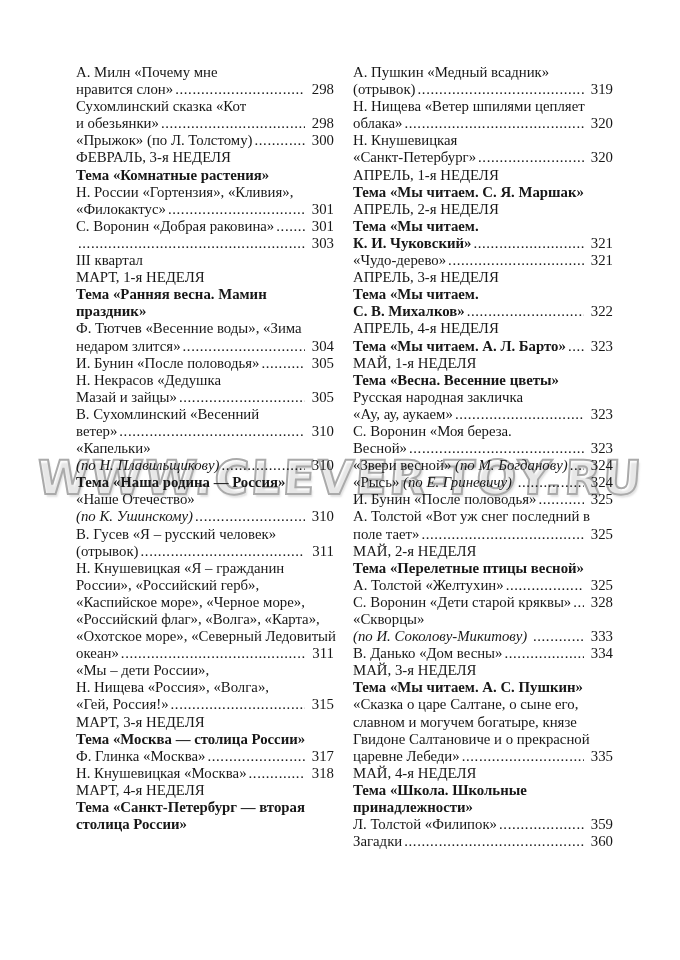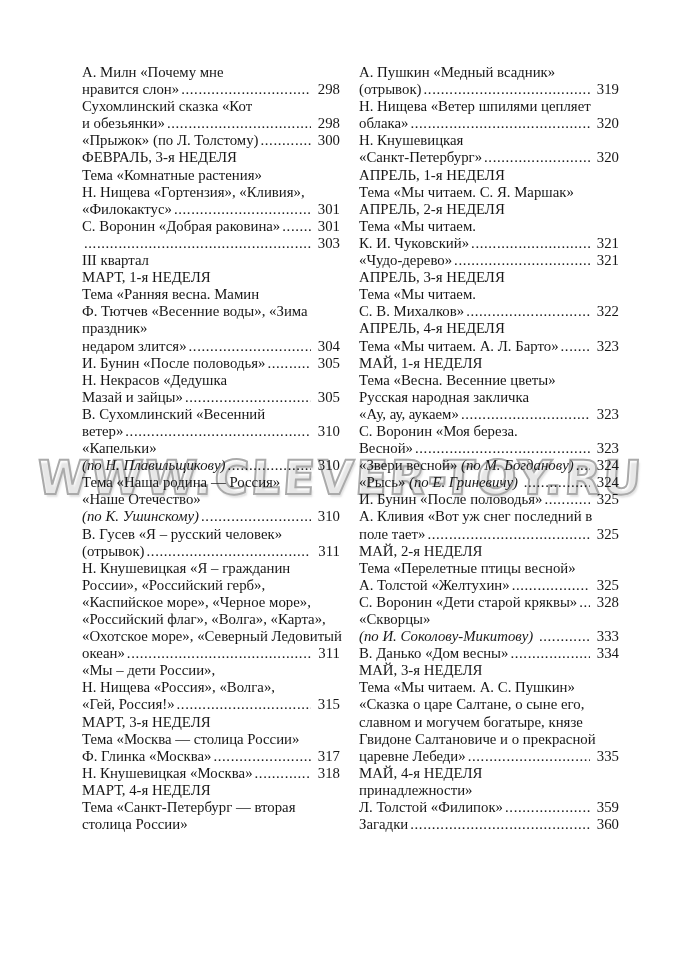--- a/index.html
+++ b/index.html
@@ -15,32 +15,32 @@
     font-family:"DejaVu Sans", sans-serif;font-weight:bold;
     font-size:47px;letter-spacing:2px;line-height:60px;
     color:rgba(255,255,255,0.2);
     -webkit-text-stroke:2px rgba(170,170,170,0.75);
     text-shadow:2px 3px 2px rgba(175,175,175,0.38);
     transform:skewX(-4deg);
     white-space:nowrap;
     user-select:none;
   }
   .cols{
-    position:absolute;top:64px;left:82px;z-index:1;
+    position:absolute;top:64px;left:76px;z-index:1;
     display:flex;
   }
   .col{width:258px;}
   .col + .col{margin-left:19px;width:260px;}
   .line{
     display:flex;align-items:baseline;
     font-size:14.8px;line-height:17.1px;
     white-space:pre;
   }
   .line span{flex:0 0 auto;white-space:pre;}
-  .b{font-weight:normal;}
+  .b{font-weight:bold;}
   .i{font-style:italic;}
   .leader{
     flex:1 1 auto !important;
     overflow:hidden;
     min-width:6px;
     margin-left:2px;
     padding-right:3px;
   }
   .leader::after{
     content:"...................................................................................";
@@ -55,29 +55,29 @@
   <div class="watermark" style="-webkit-text-stroke: 2px rgb(170, 170, 170);">WWW.CLEVER-TOY.RU</div>
   <div class="cols">
     <div class="col" id="col-left">
         <div class="line"><span class="">А. Милн «Почему мне</span></div>
         <div class="line"><span class="">нравится слон»</span><span class="leader"></span><span class="pg">298</span></div>
         <div class="line"><span class="">Сухомлинский сказка «Кот</span></div>
         <div class="line"><span class="">и обезьянки»</span><span class="leader"></span><span class="pg">298</span></div>
         <div class="line"><span class="">«Прыжок» (по Л. Толстому)</span><span class="leader"></span><span class="pg">300</span></div>
         <div class="line"><span class="">ФЕВРАЛЬ, 3-я НЕДЕЛЯ</span></div>
         <div class="line"><span class="b ">Тема «Комнатные растения»</span></div>
-        <div class="line"><span class="">Н. Нищева «Гортензия», «Кливия»,</span></div>
+        <div class="line"><span class="">Н. России «Гортензия», «Кливия»,</span></div>
         <div class="line"><span class="">«Филокактус»</span><span class="leader"></span><span class="pg">301</span></div>
         <div class="line"><span class="">С. Воронин «Добрая раковина»</span><span class="leader"></span><span class="pg">301</span></div>
         <div class="line"><span class="leader"></span><span class="pg">303</span></div>
         <div class="line"><span class="">III квартал</span></div>
         <div class="line"><span class="">МАРТ, 1-я НЕДЕЛЯ</span></div>
         <div class="line"><span class="b ">Тема «Ранняя весна. Мамин</span></div>
+        <div class="line"><span class="b ">праздник»</span></div>
         <div class="line"><span class="">Ф. Тютчев «Весенние воды», «Зима</span></div>
-        <div class="line"><span class="b ">праздник»</span></div>
         <div class="line"><span class="">недаром злится»</span><span class="leader"></span><span class="pg">304</span></div>
         <div class="line"><span class="">И. Бунин «После половодья»</span><span class="leader"></span><span class="pg">305</span></div>
         <div class="line"><span class="">Н. Некрасов «Дедушка</span></div>
         <div class="line"><span class="">Мазай и зайцы»</span><span class="leader"></span><span class="pg">305</span></div>
         <div class="line"><span class="">В. Сухомлинский «Весенний</span></div>
         <div class="line"><span class="">ветер»</span><span class="leader"></span><span class="pg">310</span></div>
         <div class="line"><span class="">«Капельки»</span></div>
         <div class="line"><span class="i">(по Н. Плавильщикову)</span><span class="leader"></span><span class="pg">310</span></div>
         <div class="line"><span class="b ">Тема «Наша родина — Россия»</span></div>
         <div class="line"><span class="">«Наше Отечество»</span></div>
@@ -121,34 +121,35 @@
         <div class="line"><span class="b ">Тема «Мы читаем. А. Л. Барто»</span><span class="leader"></span><span class="pg">323</span></div>
         <div class="line"><span class="">МАЙ, 1-я НЕДЕЛЯ</span></div>
         <div class="line"><span class="b ">Тема «Весна. Весенние цветы»</span></div>
         <div class="line"><span class="">Русская народная закличка</span></div>
         <div class="line"><span class="">«Ау, ау, аукаем»</span><span class="leader"></span><span class="pg">323</span></div>
         <div class="line"><span class="">С. Воронин «Моя береза.</span></div>
         <div class="line"><span class="">Весной»</span><span class="leader"></span><span class="pg">323</span></div>
         <div class="line"><span class="">«Звери весной» </span><span class="i">(по М. Богданову)</span><span class="leader"></span><span class="pg">324</span></div>
         <div class="line"><span class="">«Рысь» </span><span class="i">(по Е. Гриневичу)</span><span class=""> </span><span class="leader"></span><span class="pg">324</span></div>
         <div class="line"><span class="">И. Бунин «После половодья»</span><span class="leader"></span><span class="pg">325</span></div>
-        <div class="line"><span class="">А. Кливия «Вот уж снег последний в</span></div>
+        <div class="line"><span class="">А. Толстой «Вот уж снег последний в</span></div>
         <div class="line"><span class="">поле тает»</span><span class="leader"></span><span class="pg">325</span></div>
         <div class="line"><span class="">МАЙ, 2-я НЕДЕЛЯ</span></div>
         <div class="line"><span class="b ">Тема «Перелетные птицы весной»</span></div>
         <div class="line"><span class="">А. Толстой «Желтухин»</span><span class="leader"></span><span class="pg">325</span></div>
         <div class="line"><span class="">С. Воронин «Дети старой кряквы»</span><span class="leader"></span><span class="pg">328</span></div>
         <div class="line"><span class="">«Скворцы»</span></div>
         <div class="line"><span class="i">(по И. Соколову-Микитову)</span><span class=""> </span><span class="leader"></span><span class="pg">333</span></div>
         <div class="line"><span class="">В. Данько «Дом весны»</span><span class="leader"></span><span class="pg">334</span></div>
         <div class="line"><span class="">МАЙ, 3-я НЕДЕЛЯ</span></div>
         <div class="line"><span class="b ">Тема «Мы читаем. А. С. Пушкин»</span></div>
         <div class="line"><span class="">«Сказка о царе Салтане, о сыне его,</span></div>
         <div class="line"><span class="">славном и могучем богатыре, князе</span></div>
         <div class="line"><span class="">Гвидоне Салтановиче и о прекрасной</span></div>
         <div class="line"><span class="">царевне Лебеди»</span><span class="leader"></span><span class="pg">335</span></div>
         <div class="line"><span class="">МАЙ, 4-я НЕДЕЛЯ</span></div>
+        <div class="line"><span class="b ">Тема «Школа. Школьные</span></div>
         <div class="line"><span class="b ">принадлежности»</span></div>
         <div class="line"><span class="">Л. Толстой «Филипок»</span><span class="leader"></span><span class="pg">359</span></div>
         <div class="line"><span class="">Загадки</span><span class="leader"></span><span class="pg">360</span></div>
       </div>
   </div>
 </div>
 
 </body></html>

